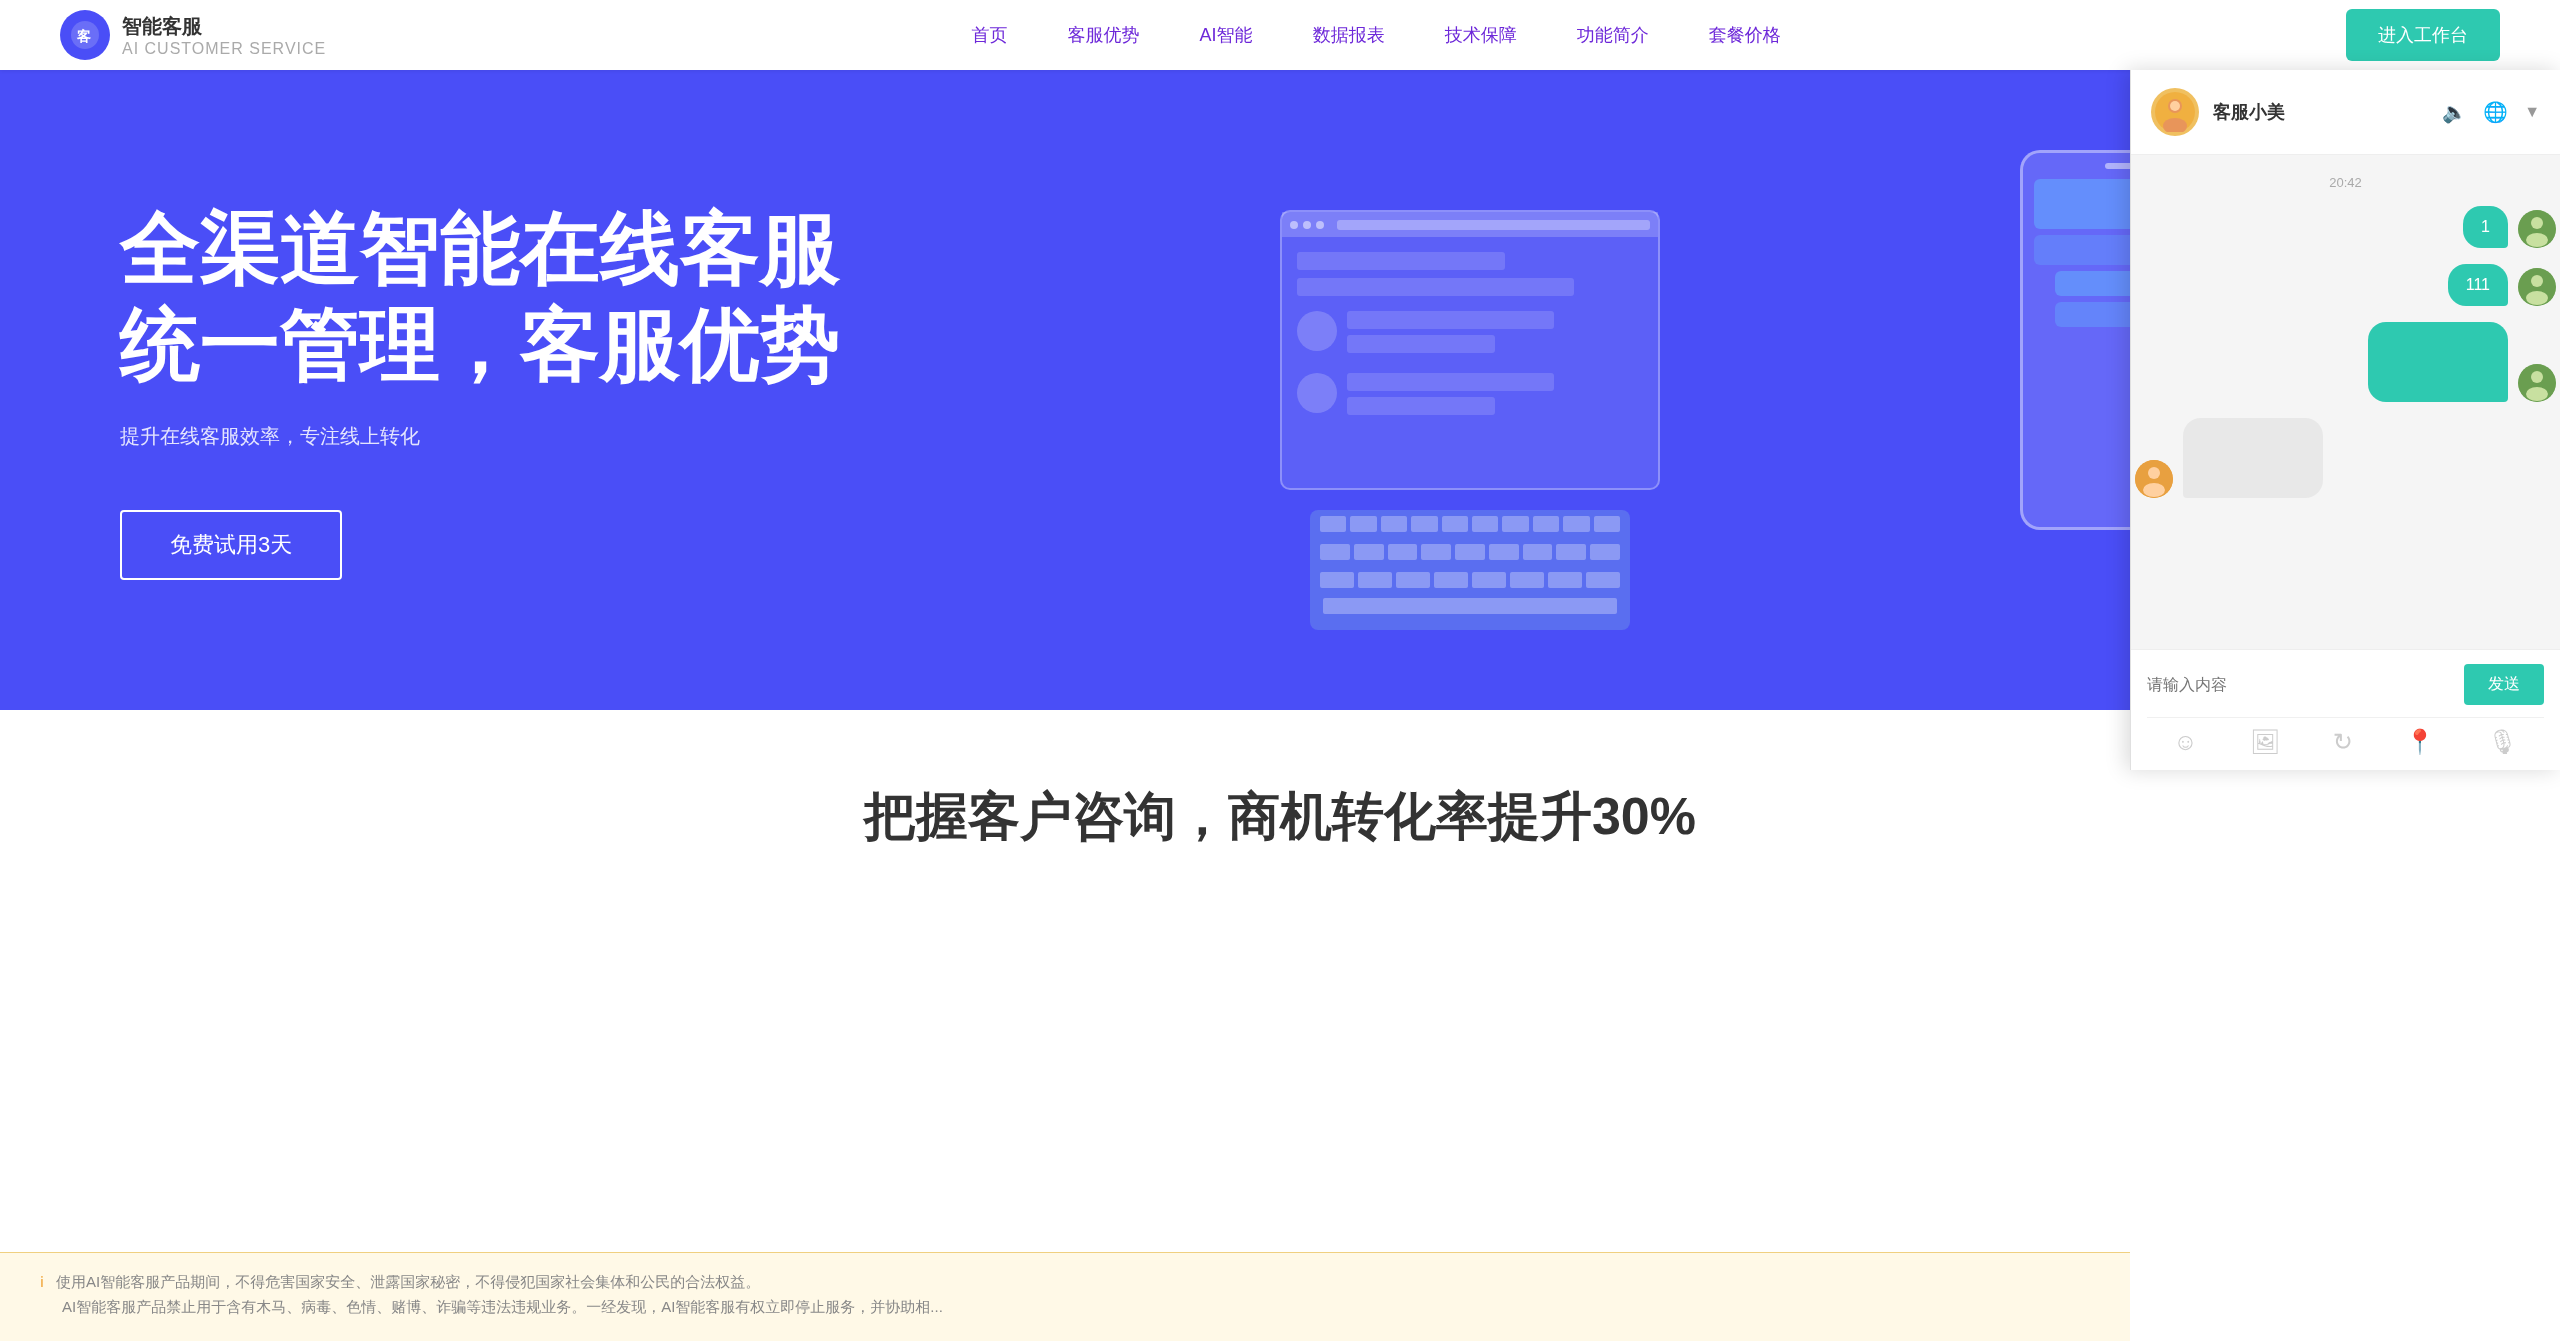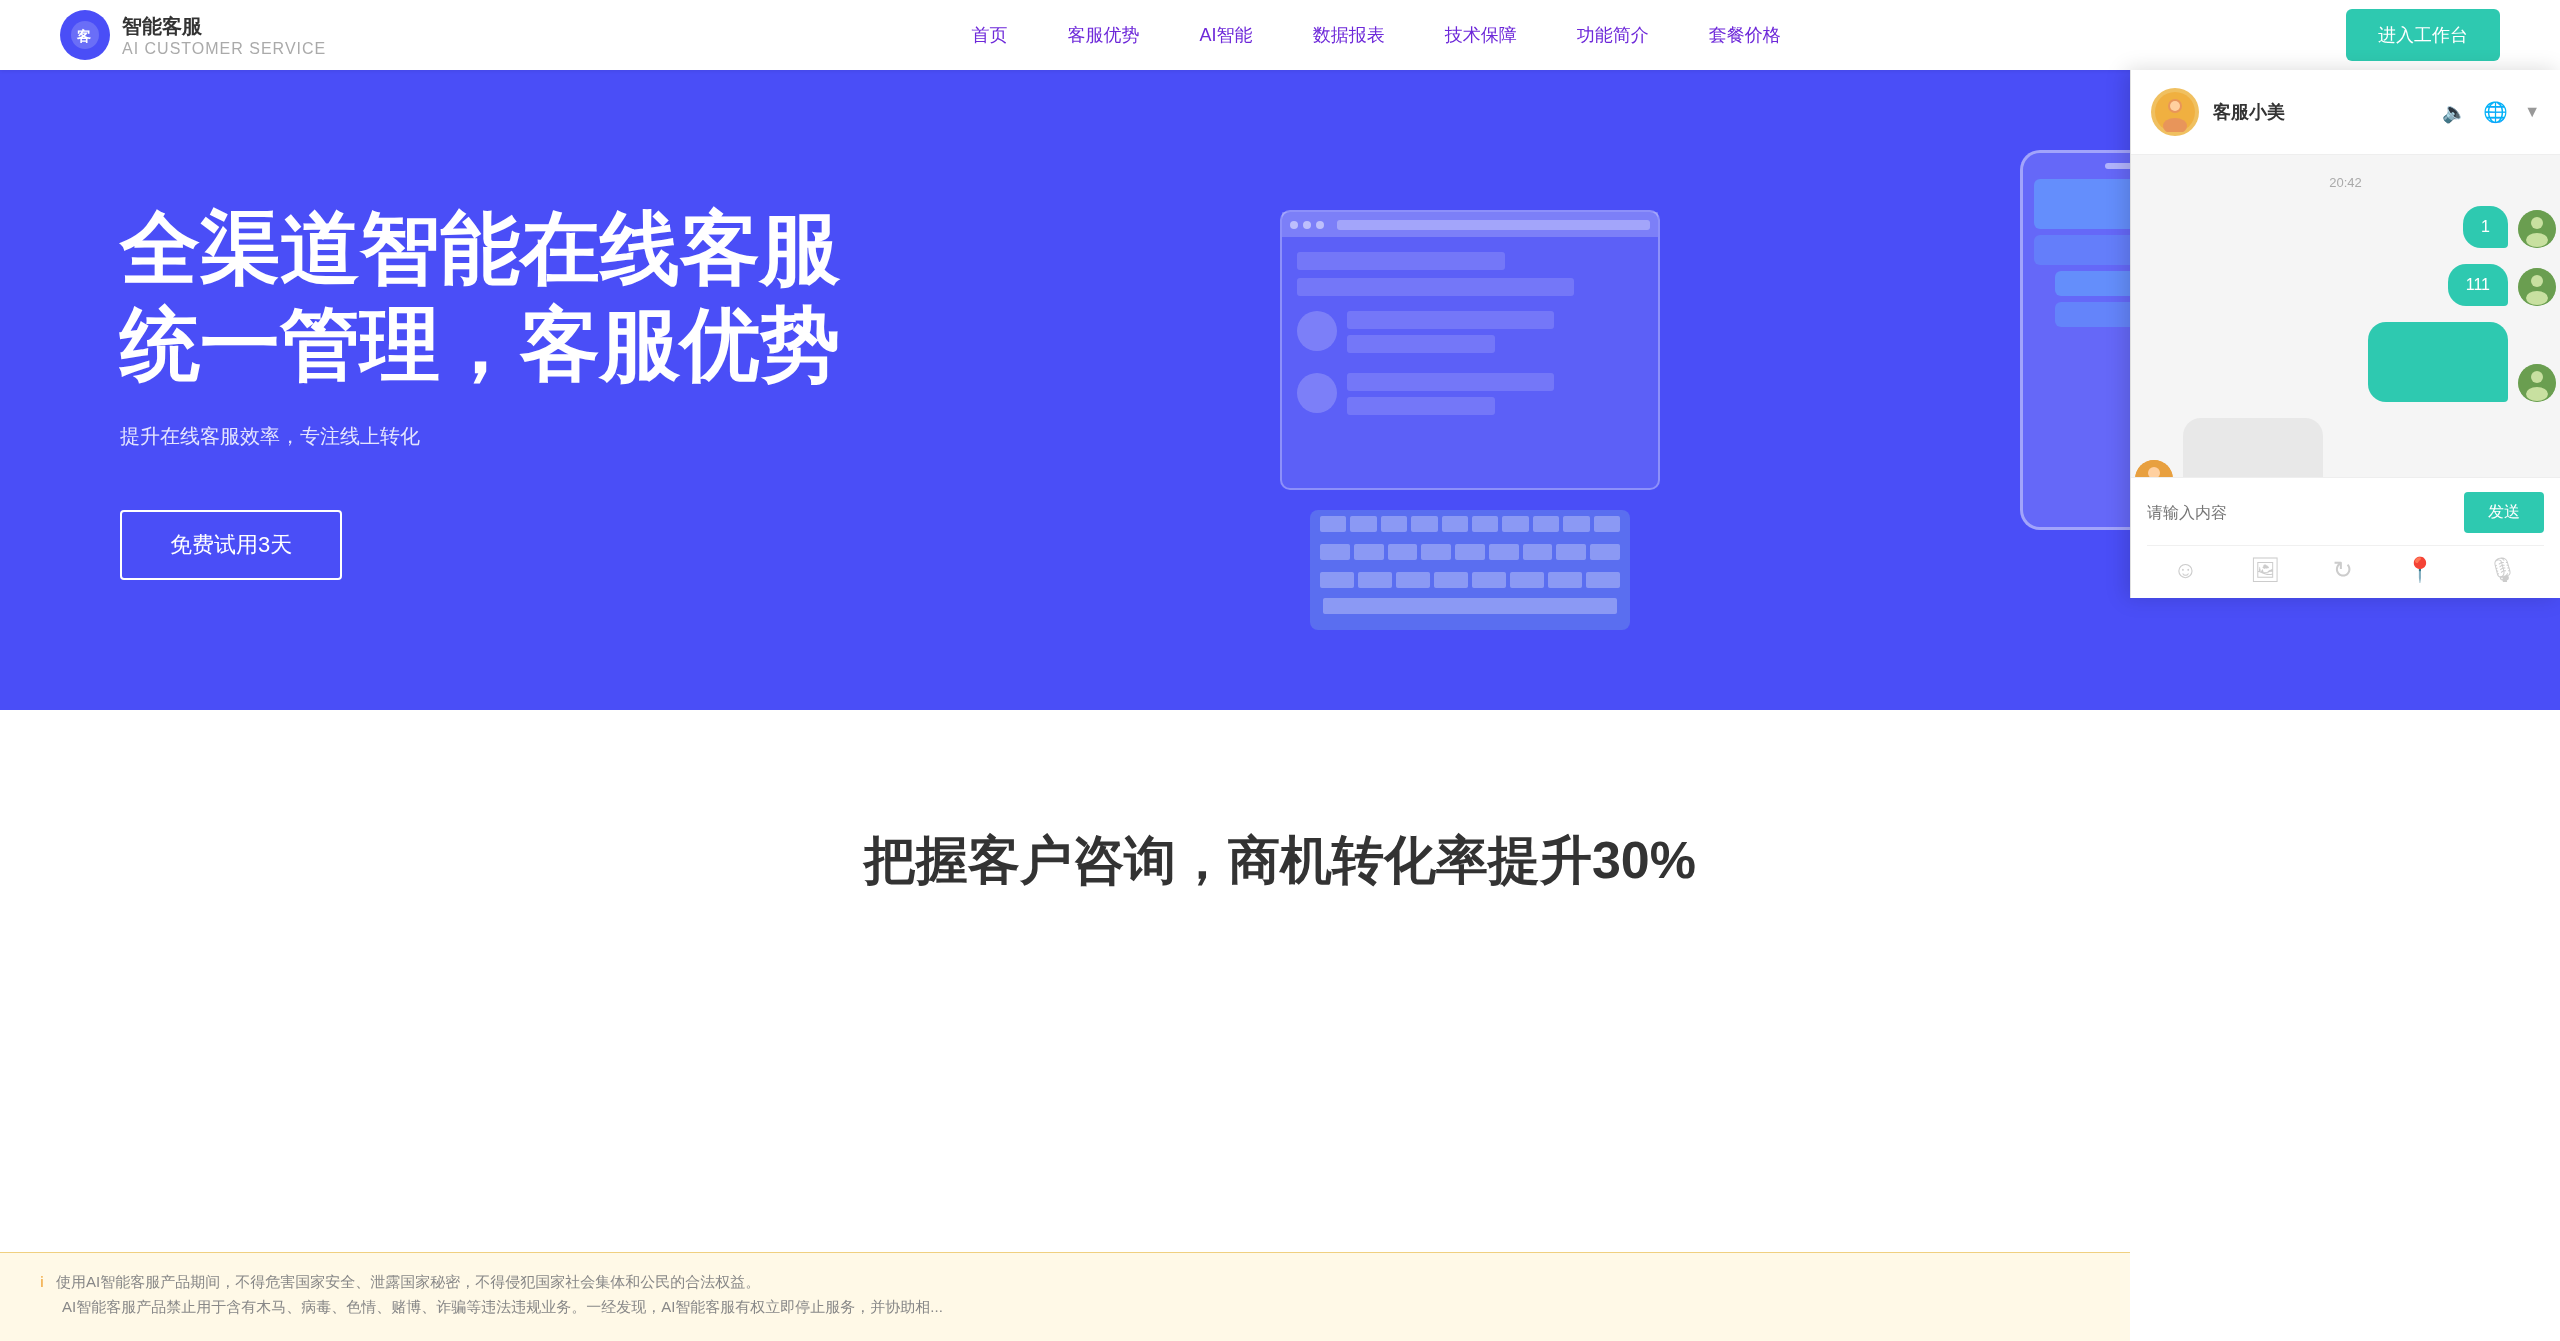--- a/index.html
+++ b/index.html
@@ -142,21 +142,21 @@
       flex: 1; height: 16px;
       background: rgba(255,255,255,0.3);
       border-radius: 2px;
     }
 
     
     .chat-widget {
       position: fixed;
       right: 0; top: 70px;
       width: 430px;
-      height: 528px;
+      height: 700px;
       background: white;
       box-shadow: -4px 0 20px rgba(0,0,0,0.15);
       display: flex;
       flex-direction: column;
       z-index: 200;
       border-left: 1px solid #e0e0e0;
     }
     .chat-header {
       background: white;
       padding: 18px 20px;
@@ -275,21 +275,21 @@
     }
     .chat-tool-icon {
       color: #ccc;
       font-size: 24px;
       cursor: pointer;
     }
 
     
     .section2 {
       background: #fff;
-      padding: 116px 200px 60px;
+      padding: 72px 200px 60px;
       text-align: center;
     }
     .section2-title {
       font-size: 52px;
       font-weight: bold;
       color: #333;
       margin-bottom: 20px;
     }
 
     

